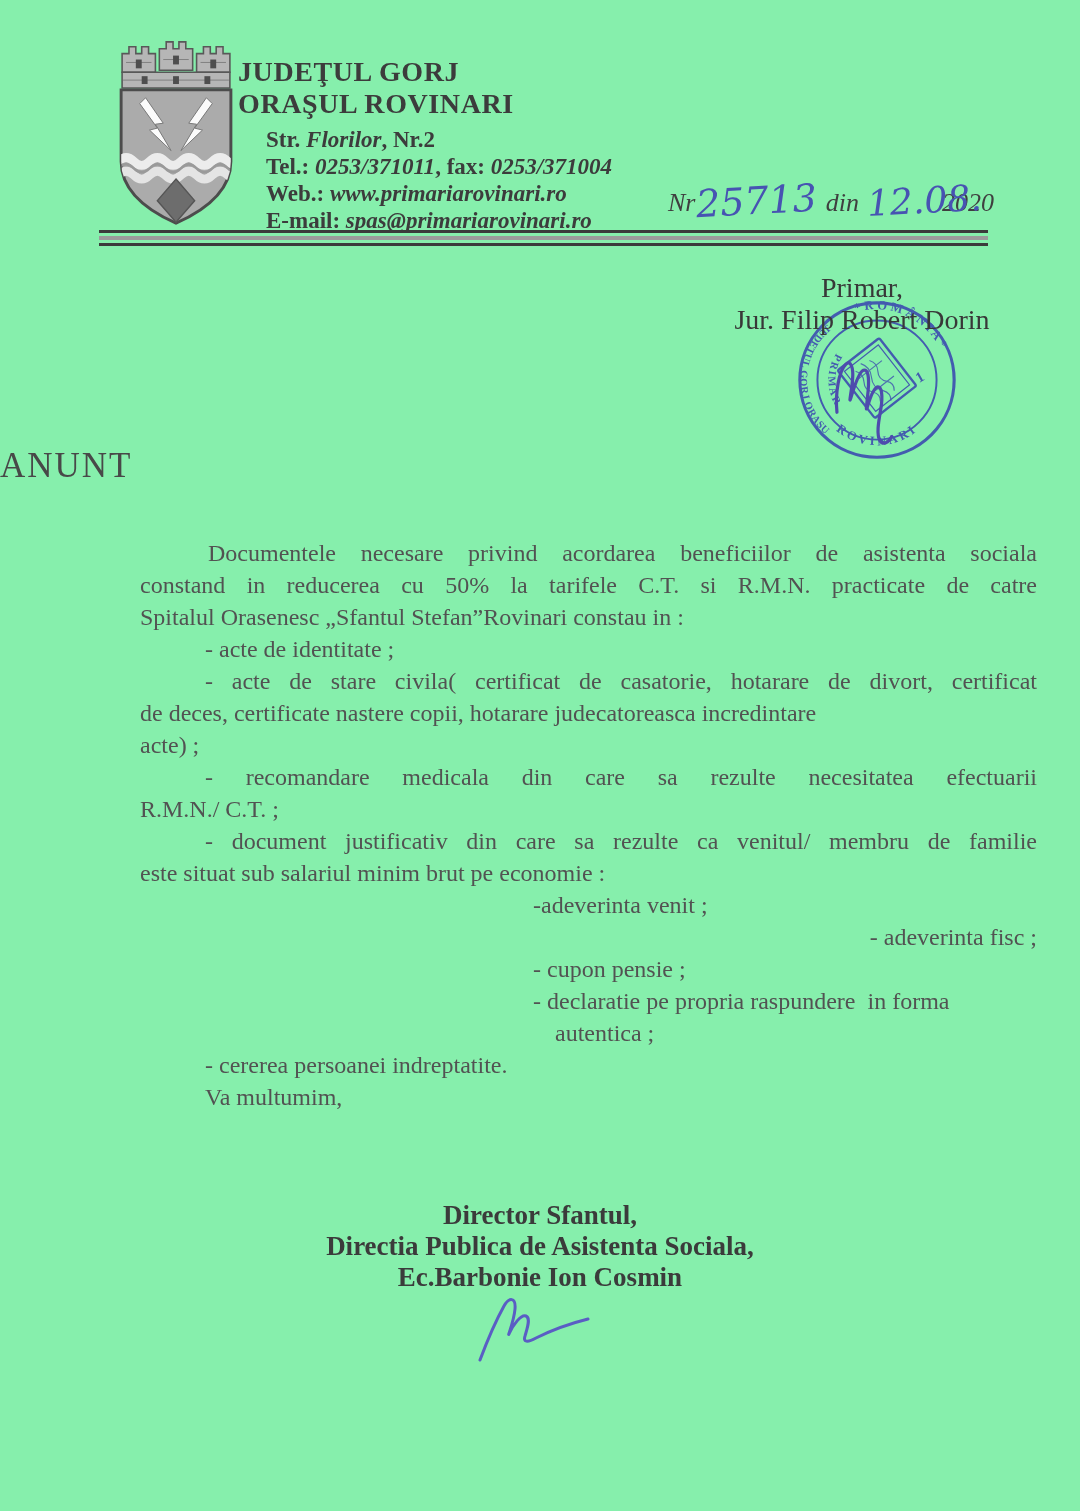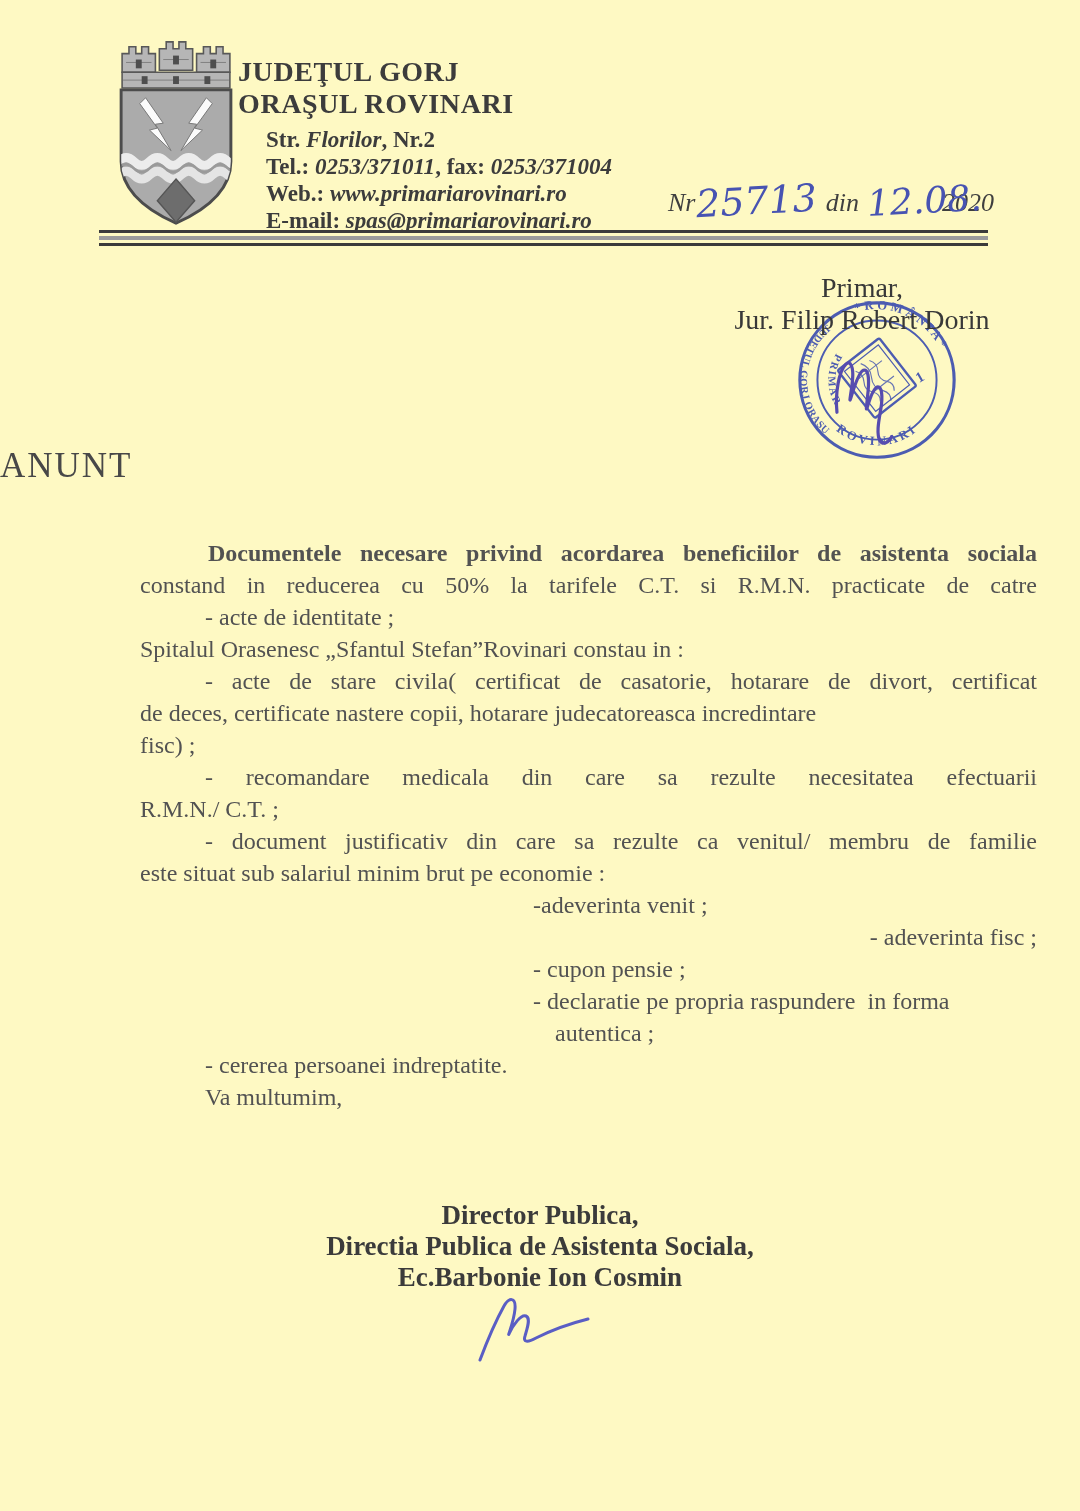--- a/index.html
+++ b/index.html
@@ -1,17 +1,17 @@
 <!DOCTYPE html>
 <html><head>
 <meta charset="utf-8">
 <style>
   html,body{margin:0;padding:0;background:#e8e8e8;}
   .page{
-    position:relative;width:1080px;height:1511px;background:#fef9c3;
+    position:relative;width:1080px;height:1511px;background:#86efac;
     margin:0 auto;overflow:hidden;
     font-family:"Liberation Serif", serif;color:#4a4a4a;
   }
   
   .logo{position:absolute;left:112px;top:36px;width:128px;height:196px;}
   .org{position:absolute;left:238px;top:56px;font-weight:bold;font-size:28px;
        line-height:32px;letter-spacing:.6px;color:#3c3c3c;}
   .contact{position:absolute;left:238px;top:126px;font-weight:bold;font-size:23px;
        line-height:27px;color:#3c3c3c;margin-left:28px;}
   .contact .val{font-style:italic;}
@@ -136,42 +136,42 @@
       </g>
       <text x="128" y="88" font-size="15" font-weight="bold" font-family="Liberation Serif, serif" transform="rotate(-30 128 88)" fill="#3f51b0">1</text>
 
       <path d="M 44 118 C 42 98 46 76 53 69 C 58 64 61 72 60 84 C 59 96 56 110 58 104 C 61 94 66 77 71 75 C 76 73 77 83 76 95 C 75 107 73 119 75 113 C 78 103 82 92 86 92 C 90 92 91 102 89 114 C 87 126 84 140 88 147 C 91 152 97 149 100 143" fill="none" stroke="#4a3fae" stroke-width="3.3" stroke-linecap="round"></path>
     </svg>
   </div>
 
   <div class="doc-title">ANUNT</div>
 
   <div class="body-text">
-      <div class="bline j" style="padding-left: 68px; font-weight: bold;">Documentele necesare privind acordarea beneficiilor de asistenta sociala</div>
+      <div class="bline j" style="padding-left: 68px;">Documentele necesare privind acordarea beneficiilor de asistenta sociala</div>
       <div class="bline j">constand in reducerea cu 50% la tarifele C.T. si R.M.N. practicate de catre</div>
+      <div class="bline">Spitalul Orasenesc „Sfantul Stefan”Rovinari constau in :</div>
       <div class="bline" style="padding-left: 65px;">- acte de identitate ;</div>
-      <div class="bline">Spitalul Orasenesc „Sfantul Stefan”Rovinari constau in :</div>
       <div class="bline j" style="padding-left: 65px;">- acte de stare civila( certificat de casatorie, hotarare de divort, certificat</div>
       <div class="bline">de deces, certificate nastere copii, hotarare judecatoreasca incredintare</div>
-      <div class="bline">fisc) ;</div>
+      <div class="bline">acte) ;</div>
       <div class="bline j" style="padding-left: 65px;">- recomandare medicala din care sa rezulte necesitatea efectuarii</div>
       <div class="bline">R.M.N./ C.T. ;</div>
       <div class="bline j" style="padding-left: 65px;">- document justificativ din care sa rezulte ca venitul/ membru de familie</div>
       <div class="bline">este situat sub salariul minim brut pe economie :</div>
       <div class="bline" style="padding-left: 393px;">-adeverinta venit ;</div>
       <div class="bline" style="padding-left: 393px; text-align: right;">- adeverinta fisc ;</div>
       <div class="bline" style="padding-left: 393px;">- cupon pensie ;</div>
       <div class="bline" style="padding-left: 393px;">- declaratie pe propria raspundere  in forma</div>
       <div class="bline" style="padding-left: 415px;">autentica ;</div>
       <div class="bline" style="padding-left: 65px;">- cererea persoanei indreptatite.</div>
       <div class="bline" style="padding-left: 65px;">Va multumim,</div>
     </div>
 
   <div class="footer">
-    <div>Director Publica,</div>
+    <div>Director Sfantul,</div>
     <div>Directia Publica de Asistenta Sociala,</div>
     <div>Ec.Barbonie Ion Cosmin</div>
   </div>
 
   <div class="sig-bottom">
     <svg width="134" height="78" viewBox="0 0 134 78">
       <path d="M 6 70 C 12 54 20 34 30 16 C 35 7 42 7 41 19 C 40 31 33 48 35 44 C 39 35 47 24 52 26 C 57 28 53 39 51 46 C 49 52 53 53 62 48 C 78 40 98 33 114 29" fill="none" stroke="#5a5ec4" stroke-width="3" stroke-linecap="round"></path>
     </svg>
   </div>
 

